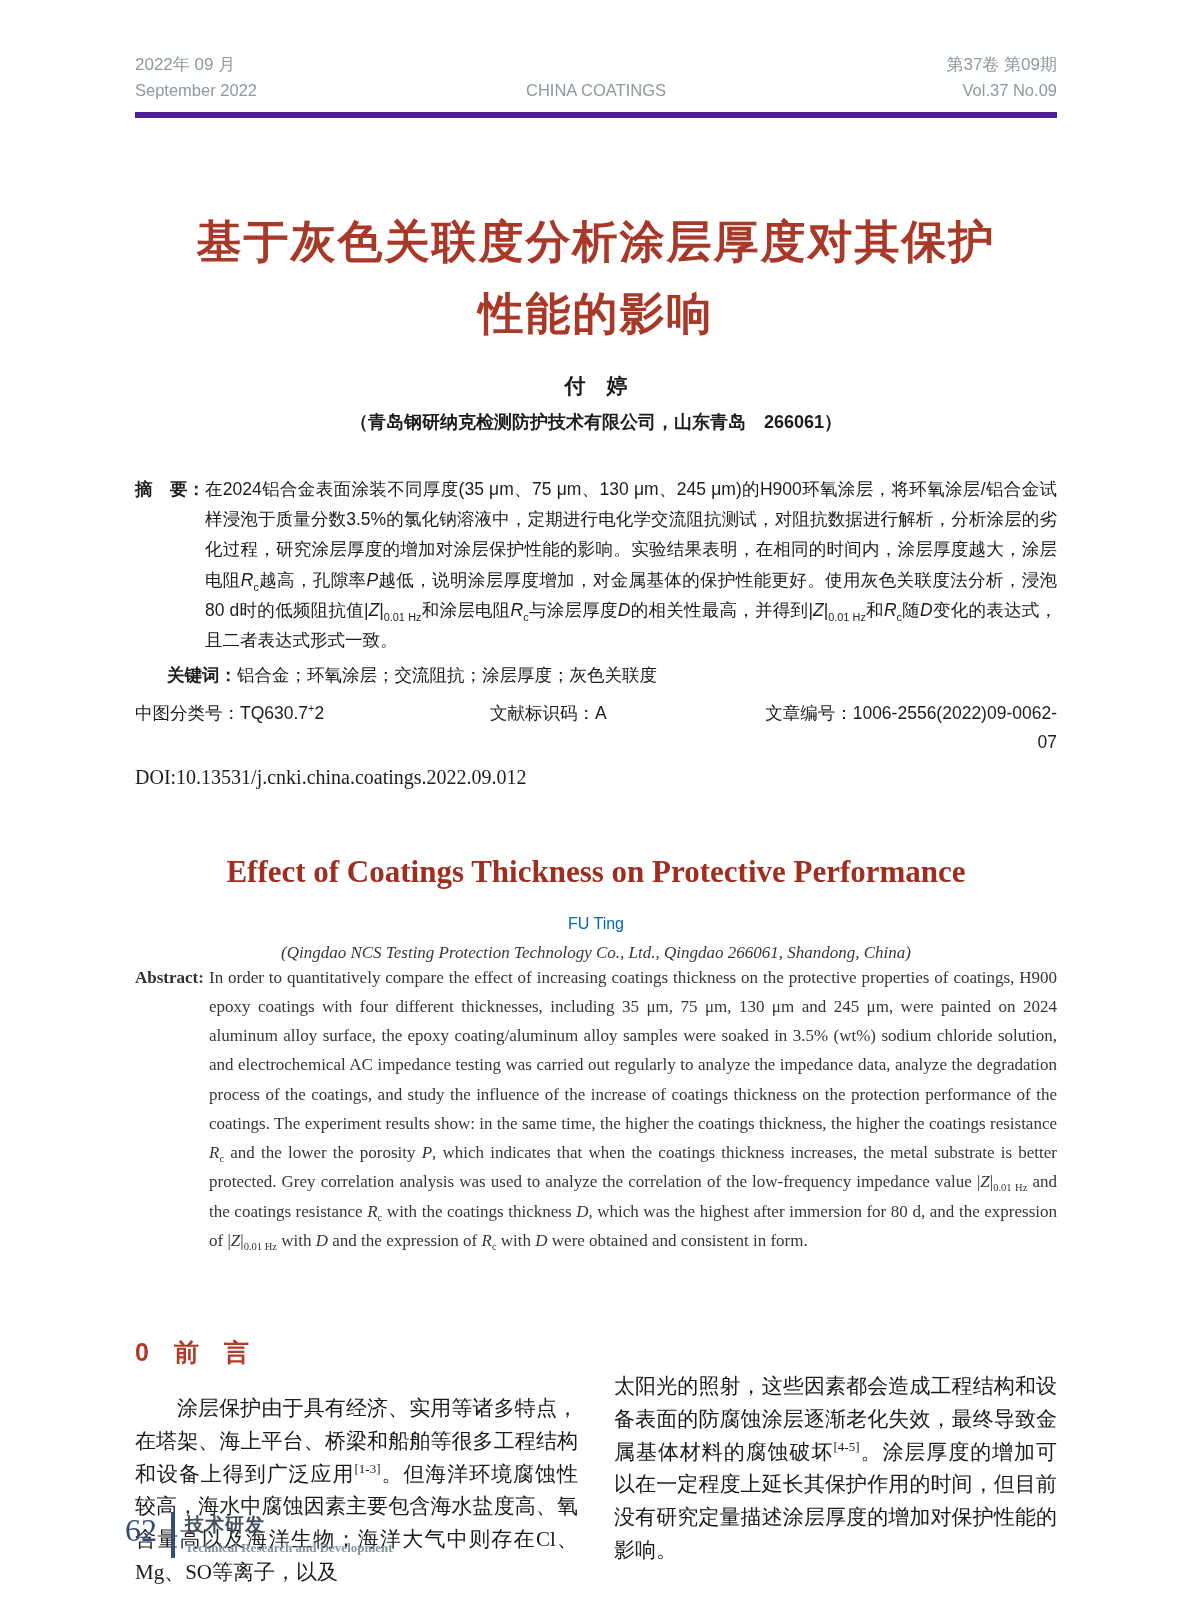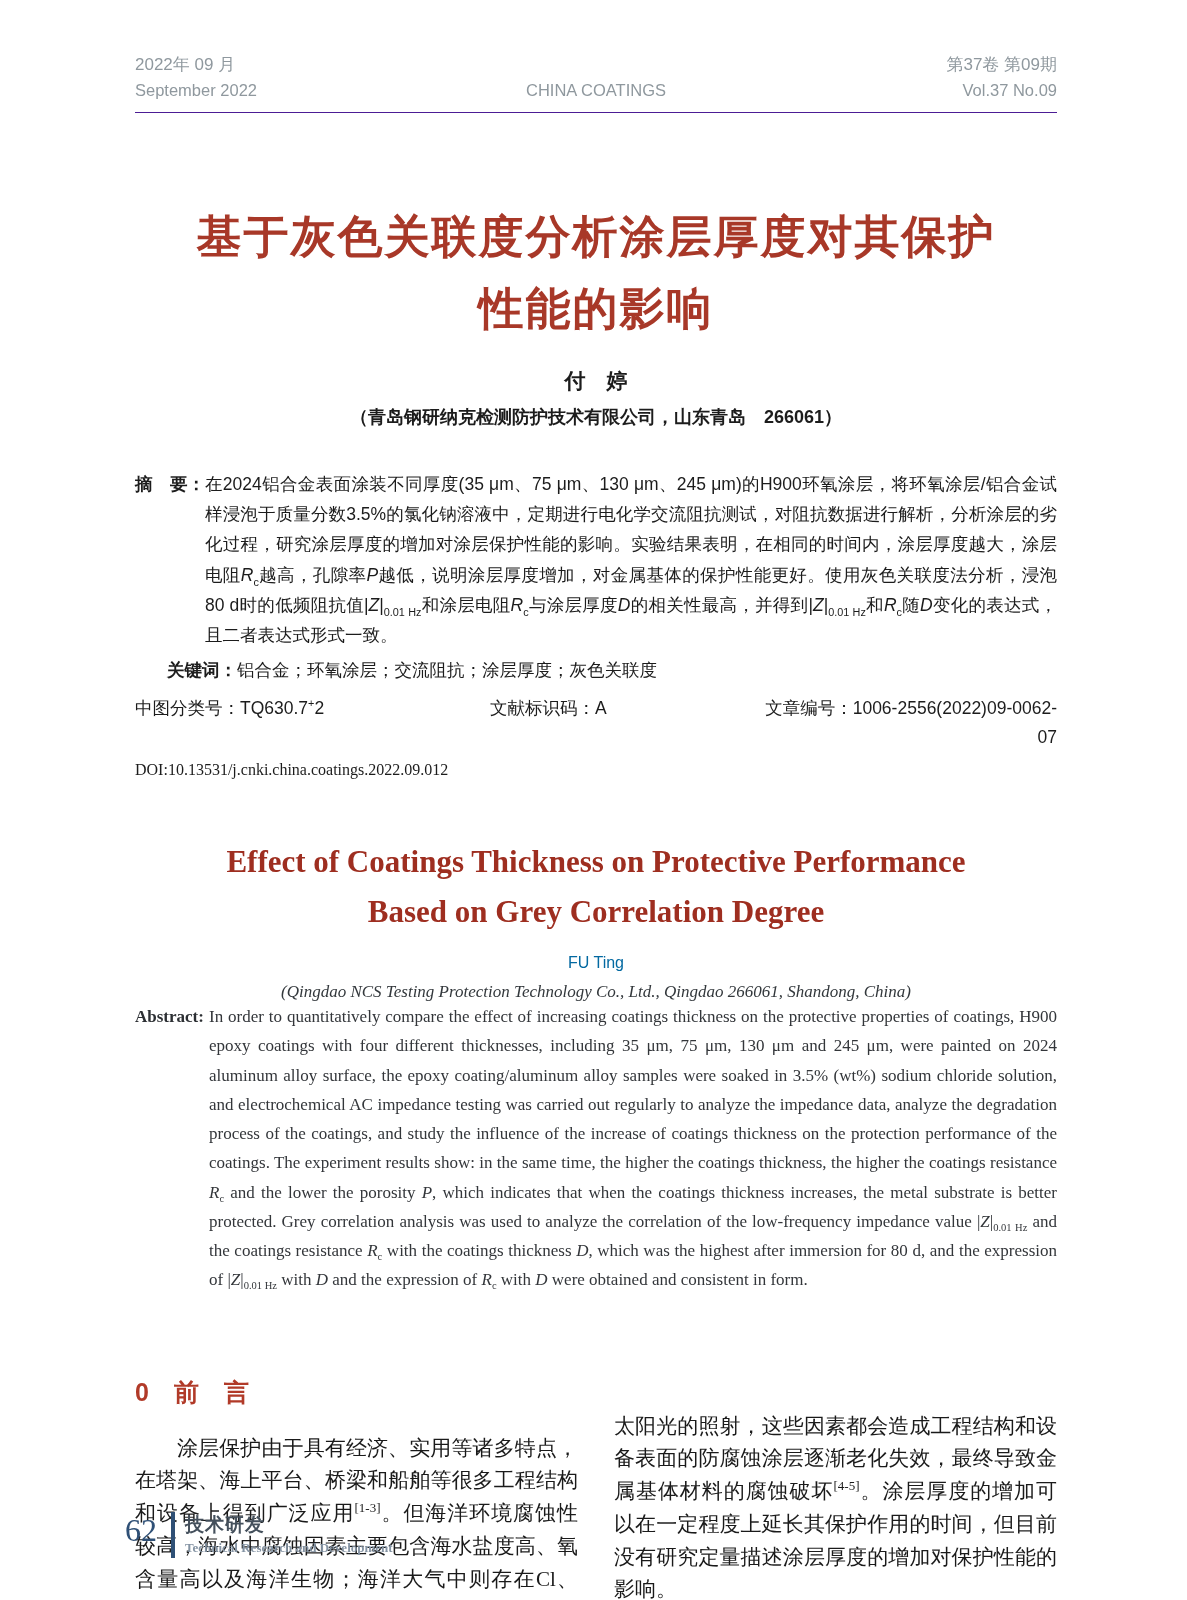--- a/index.html
+++ b/index.html
@@ -4,21 +4,21 @@
 <style>
   * { margin:0; padding:0; box-sizing:border-box; }
   html,body { background:#e9e9e9; }
   .page {
     width:1187px; height:1600px; margin:0 auto; background:#ffffff;
     padding:52px 130px 0 135px; position:relative; overflow:hidden;
     font-family:"Liberation Sans", sans-serif; color:#1c1c1c;
   }
   
   .jheader { display:flex; justify-content:space-between; align-items:flex-end;
-    color:#8f989e; padding-bottom:10px; border-bottom:1px solid #4c1d95; }
+    color:#8f989e; padding-bottom:10px; border-bottom:6px solid #4c1d95; }
   .jheader .col { line-height:1.5; }
   .jheader .c-left { text-align:left; width:280px; }
   .jheader .c-mid { text-align:center; flex:1; }
   .jheader .c-right { text-align:right; width:280px; }
   .jh-cn { font-size:17px; }
   .jh-mid-cn { font-size:17px; letter-spacing:9px; margin-right:-9px; }
   .jh-en { font-size:16.5px; }
   
   .title-cn { margin-top:88px; text-align:center; color:#a83828; font-weight:bold;
     font-size:45px; line-height:1.6; letter-spacing:2px; }
@@ -27,21 +27,21 @@
   
   .abstract-cn { margin-top:40px; position:relative; padding-left:70px;
     font-size:17.5px; line-height:1.72; text-align:justify; }
   .abstract-cn .lbl { position:absolute; left:0; top:0; font-weight:bold; }
   .kw-cn { margin-top:6px; font-size:17.5px; line-height:1.7; }
   .kw-cn .lbl { font-weight:bold;margin-left:32px; }
   .class-row { margin-top:8px; display:flex; font-size:17.5px; line-height:1.7; }
   .class-row .item-1 { width:355px; }
   .class-row .item-2 { width:265px; }
   .class-row .item-3 { flex:1; text-align:right; }
-  .doi-line { margin-top:8px; font-size:16px; font-family:"Liberation Serif", serif; }
+  .doi-line { margin-top:8px; font-size:20px; font-family:"Liberation Serif", serif; }
   
   .title-en { margin-top:58px; text-align:center; color:#9e2e20; font-weight:bold;
     font-family:"Liberation Serif", serif; font-size:31px; line-height:1.6; }
   .author-en { margin-top:18px; text-align:center; font-size:16px; color:#0369a1; }
   .affil-en { margin-top:10px; text-align:center; font-size:17px; font-style:italic;
     font-family:"Liberation Serif", serif; color:#33383c; }
   
   .abstract-en { position:relative; padding-left:74px;
     font-family:"Liberation Serif", serif; font-size:17px; line-height:1.72;
     text-align:justify; color:#33363a; }
@@ -111,21 +111,20 @@
     </div>
     <div class="item-3">
       <span>文章编号：</span><span>1006-2556(2022)09-0062-07</span>
     </div>
   </div>
 
   <div class="doi-line">DOI:10.13531/j.cnki.china.coatings.2022.09.012</div>
 
   <h2 class="title-en">
     <div>Effect of Coatings Thickness on Protective Performance</div>
-    <div>Based on Grey Correlation Degree</div>
   </h2>
 
   <div class="author-en">FU Ting</div>
   <div class="affil-en">(Qingdao NCS Testing Protection Technology Co., Ltd., Qingdao 266061, Shandong, China)</div>
 
   <div class="abstract-en">
     <span class="lbl">Abstract:</span>
     <span>In order to quantitatively compare the effect of increasing coatings thickness on the protective properties of coatings, H900 epoxy coatings with four different thicknesses, including 35 μm, 75 μm, 130 μm and 245 μm, were painted on 2024 aluminum alloy surface, the epoxy coating/aluminum alloy samples were soaked in 3.5% (wt%) sodium chloride solution, and electrochemical AC impedance testing was carried out regularly to analyze the impedance data, analyze the degradation process of the coatings, and study the influence of the increase of coatings thickness on the protection performance of the coatings. The experiment results show: in the same time, the higher the coatings thickness, the higher the coatings resistance <i>R</i><sub>c</sub> and the lower the porosity <i>P</i>, which indicates that when the coatings thickness increases, the metal substrate is better protected. Grey correlation analysis was used to analyze the correlation of the low-frequency impedance value |<i>Z</i>|<sub>0.01 Hz</sub> and the coatings resistance <i>R</i><sub>c</sub> with the coatings thickness <i>D</i>, which was the highest after immersion for 80 d, and the expression of |<i>Z</i>|<sub>0.01 Hz</sub> with <i>D</i> and the expression of <i>R</i><sub>c</sub> with <i>D</i> were obtained and consistent in form.</span>
   </div>
 

